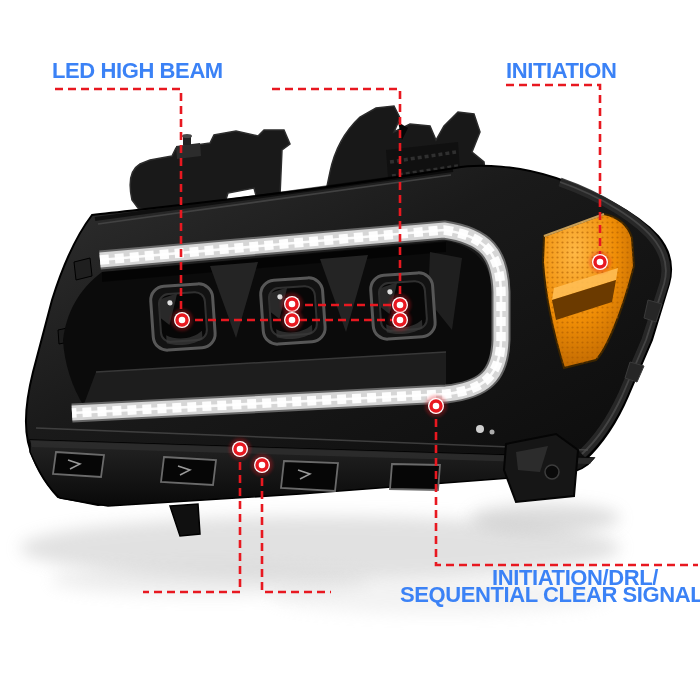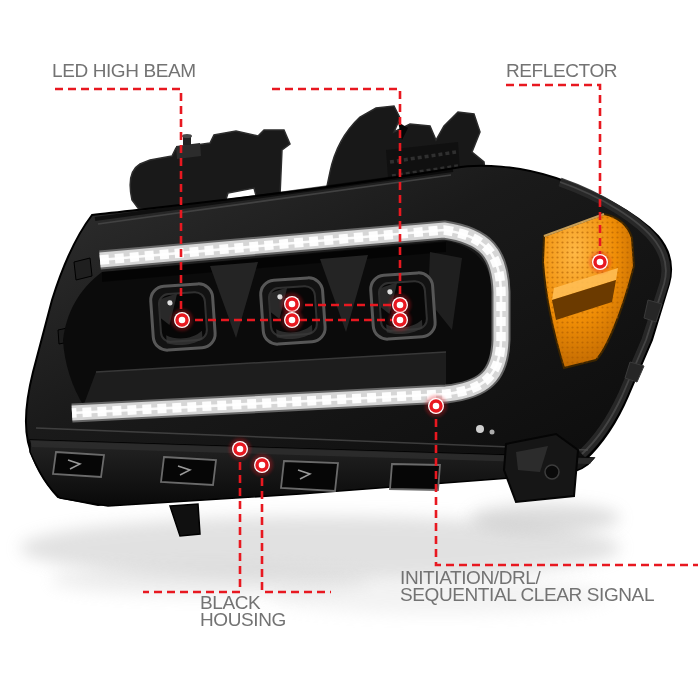--- a/index.html
+++ b/index.html
@@ -1,22 +1,22 @@
 <!DOCTYPE html>
 <html><head>
 <meta charset="utf-8">
 <style>
   html,body{margin:0;padding:0;background:#fff;}
   .canvas{position:relative;width:700px;height:700px;background:#ffffff;overflow:hidden;
           font-family:"Liberation Sans",sans-serif;}
   svg{position:absolute;left:0;top:0;}
-  .lbl{position:absolute;color:#737373;font-size:19px;line-height:17px;
-       letter-spacing:-0.4px;white-space:nowrap;}
+  .lbl{position:absolute;color:#3b82f6;font-size:22px;line-height:17px;
+       letter-spacing:-0.4px;white-space:nowrap;font-weight:bold;}
   .lbl span{display:block;}
-  .lbl.right{}
+  .lbl.right{text-align:right;}
 </style>
 </head>
 <body>
 
 <div class="canvas">
 
 <svg width="700" height="700" viewBox="0 0 700 700">
   <defs>
     <linearGradient id="bodyGrad" x1="0" y1="0" x2="1" y2="1">
       <stop offset="0" stop-color="#313131"></stop>
@@ -171,26 +171,22 @@
     <use href="#dot" x="400" y="305"></use>
     <use href="#dot" x="400" y="320"></use>
     <use href="#dot" x="600" y="262"></use>
     <use href="#dot" x="436" y="406"></use>
     <use href="#dot" x="240" y="449"></use>
     <use href="#dot" x="262" y="465"></use>
   </g>
 </svg>
 
 <div class="lbl" style="left:52px;top:62px">LED HIGH BEAM</div>
-<div class="lbl" style="left:506px;top:62px">REFLECTOR</div>
+<div class="lbl" style="left:506px;top:62px">INITIATION</div>
 
 
-<div class="lbl right" style="left:200px;top:594px;width:133px">
-  <span>BLACK</span>
-  <span>HOUSING</span>
-</div>
 
 <div class="lbl right" style="left:400px;top:569px;width:258px">
   <span>INITIATION/DRL/</span>
   <span>SEQUENTIAL CLEAR SIGNAL</span>
 </div>
 
 </div>
 
 </body></html>

